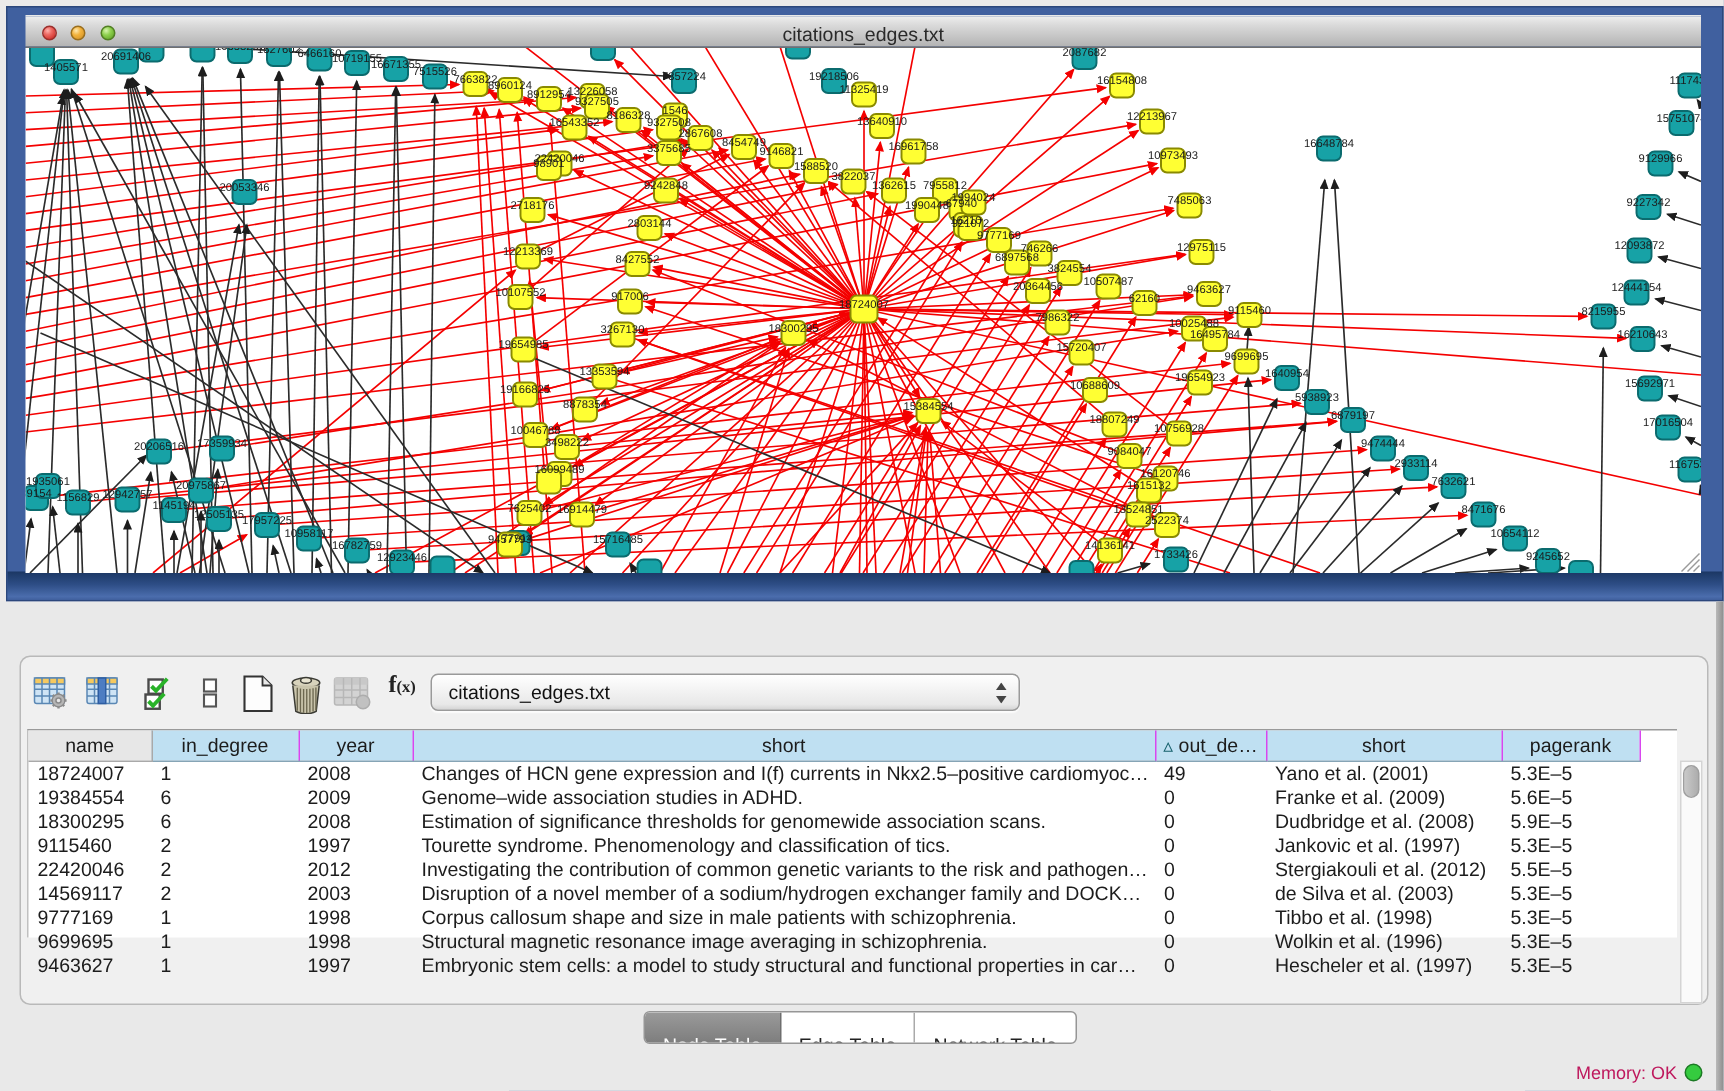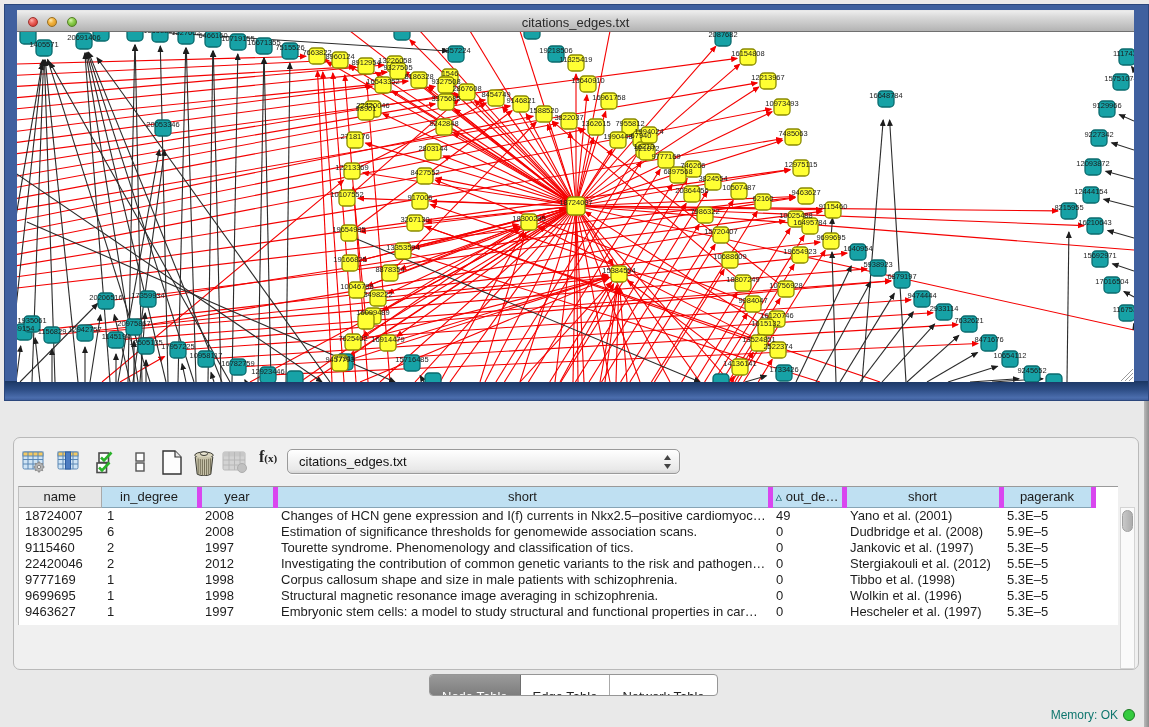--- a/index.html
+++ b/index.html
@@ -8,32 +8,32 @@
 #titlebar{position:absolute;left:17px;top:10px;width:1117px;height:22px;background:linear-gradient(180deg,#ededed 0%,#d9d9d9 30%,#c9c9c9 60%,#b3b3b3 100%);border-bottom:1px solid #707070;border-top:1px solid #e8e8e8}
 #titlebar .tt{position:absolute;left:0;right:0;top:4px;text-align:center;font-size:13px;color:#2a2a2a}
 .tl{position:absolute;top:6px;width:10px;height:10px;border-radius:50%}
 #canvas{position:absolute;left:17px;top:32px;width:1117px;height:350px;background:#fff;overflow:hidden}
 #tp{position:absolute;left:0;top:401px;width:1149px;height:326px;background:#e9e9e9}
 #tp .hdr{position:absolute;left:0;top:0;width:100%;height:31px;background:linear-gradient(180deg,#ececec,#e2e2e2);border-bottom:1px solid #cfcfcf}
 #tp .hdr .t{position:absolute;left:14px;top:8px;font-size:13px;color:#333}
 #well{position:absolute;left:13px;top:36px;width:1126px;height:233px;background:#f0f0f0;border:1px solid #b9b9b9;border-radius:7px}
 #tbl{position:absolute;left:4px;top:48px;width:1100px;height:139px;background:#fff;border-top:1px solid #9a9a9a;border-left:1px solid #c0c0c0}
 table{border-collapse:collapse;table-layout:fixed;width:1074px;font-size:13px;color:#1c1c1c}
-th{background:#bfe0f2;font-weight:normal;font-size:13px;height:20px;border-right:5px solid #d946ef;border-bottom:1px solid #86a4b5;padding:0;color:#1c1c1c}
+th{background:#bfe0f2;font-weight:normal;font-size:13px;height:20px;border-right:1px solid #d946ef;border-bottom:1px solid #86a4b5;padding:0;color:#1c1c1c}
 th.c0{background:#e7e7e7;border-right:1px solid #a9a9a9;border-bottom:1px solid #a9a9a9}
 td{height:16px;padding:0 0 0 6px;white-space:nowrap;overflow:hidden}
 td.c0{padding-left:6px}
 .c0{width:82px}.c1{width:98px}.c2{width:76px}.c3{width:495px}.c4{width:74px}.c5{width:157px}.c6{width:92px}
 #vscroll{position:absolute;left:1106px;top:69px;width:15px;height:162px;background:#fafafa;border:1px solid #d4d4d4}
 #vscroll .th{position:absolute;left:1px;top:2px;width:11px;height:22px;border-radius:6px;background:linear-gradient(90deg,#c9c9c9,#adadad);border:1px solid #9f9f9f}
 #tabs{position:absolute;left:429px;top:273px;height:22px;display:flex;border:1px solid #969696;border-radius:4px;overflow:hidden;background:#fff}
 #tabs div{font-size:13px;line-height:20px;padding:12px 12px;color:#222;border-right:1px solid #aaa}
 #tabs div.sel{background:linear-gradient(180deg,#9a9a9a,#787878);color:#fff;border-right:1px solid #6e6e6e}
 #tabs div:last-child{border-right:none}
-#status{position:absolute;right:14px;bottom:5px;font-size:12px;color:#0f766e}
+#status{position:absolute;right:14px;bottom:5px;font-size:12px;color:#be185d}
 #gdot{display:inline-block;width:12px;height:12px;border-radius:50%;background:#35cb3f;border:1px solid #1c7a24;vertical-align:-2px;margin-left:5px}
 #redge{position:absolute;right:0;top:401px;width:5px;height:326px;background:linear-gradient(90deg,#b9b9b9,#8d8d8d)}
 .icn{position:absolute;top:12px}
 </style></head><body>
 <div id="net">
  <div id="frame">
       <div class="bot"></div>
     </div>
  <div id="titlebar">
    <div class="tl" style="left:11px;background:radial-gradient(circle at 35% 30%,#ffb3ae 0%,#ee6b65 35%,#d43b35 75%);border:1px solid #9c2f2c"></div>
@@ -647,20 +647,29 @@
 <tr>
               <td class="c0">18724007</td>
               <td class="c1">1</td>
               <td class="c2">2008</td>
               <td class="c3">Changes of HCN gene expression and I(f) currents in Nkx2.5–positive cardiomyoc…</td>
               <td class="c4">49</td>
               <td class="c5">Yano et al. (2001)</td>
               <td class="c6">5.3E–5</td>
             </tr>
 <tr>
+              <td class="c0">19384554</td>
+              <td class="c1">6</td>
+              <td class="c2">2009</td>
+              <td class="c3">Genome–wide association studies in ADHD.</td>
+              <td class="c4">0</td>
+              <td class="c5">Franke et al. (2009)</td>
+              <td class="c6">5.6E–5</td>
+            </tr>
+<tr>
               <td class="c0">18300295</td>
               <td class="c1">6</td>
               <td class="c2">2008</td>
               <td class="c3">Estimation of significance thresholds for genomewide association scans.</td>
               <td class="c4">0</td>
               <td class="c5">Dudbridge et al. (2008)</td>
               <td class="c6">5.9E–5</td>
             </tr>
 <tr>
               <td class="c0">9115460</td>
@@ -672,20 +681,29 @@
               <td class="c6">5.3E–5</td>
             </tr>
 <tr>
               <td class="c0">22420046</td>
               <td class="c1">2</td>
               <td class="c2">2012</td>
               <td class="c3">Investigating the contribution of common genetic variants to the risk and pathogen…</td>
               <td class="c4">0</td>
               <td class="c5">Stergiakouli et al. (2012)</td>
               <td class="c6">5.5E–5</td>
+            </tr>
+<tr>
+              <td class="c0">14569117</td>
+              <td class="c1">2</td>
+              <td class="c2">2003</td>
+              <td class="c3">Disruption of a novel member of a sodium/hydrogen exchanger family and DOCK…</td>
+              <td class="c4">0</td>
+              <td class="c5">de Silva et al. (2003)</td>
+              <td class="c6">5.3E–5</td>
             </tr>
 <tr>
               <td class="c0">9777169</td>
               <td class="c1">1</td>
               <td class="c2">1998</td>
               <td class="c3">Corpus callosum shape and size in male patients with schizophrenia.</td>
               <td class="c4">0</td>
               <td class="c5">Tibbo et al. (1998)</td>
               <td class="c6">5.3E–5</td>
             </tr>

